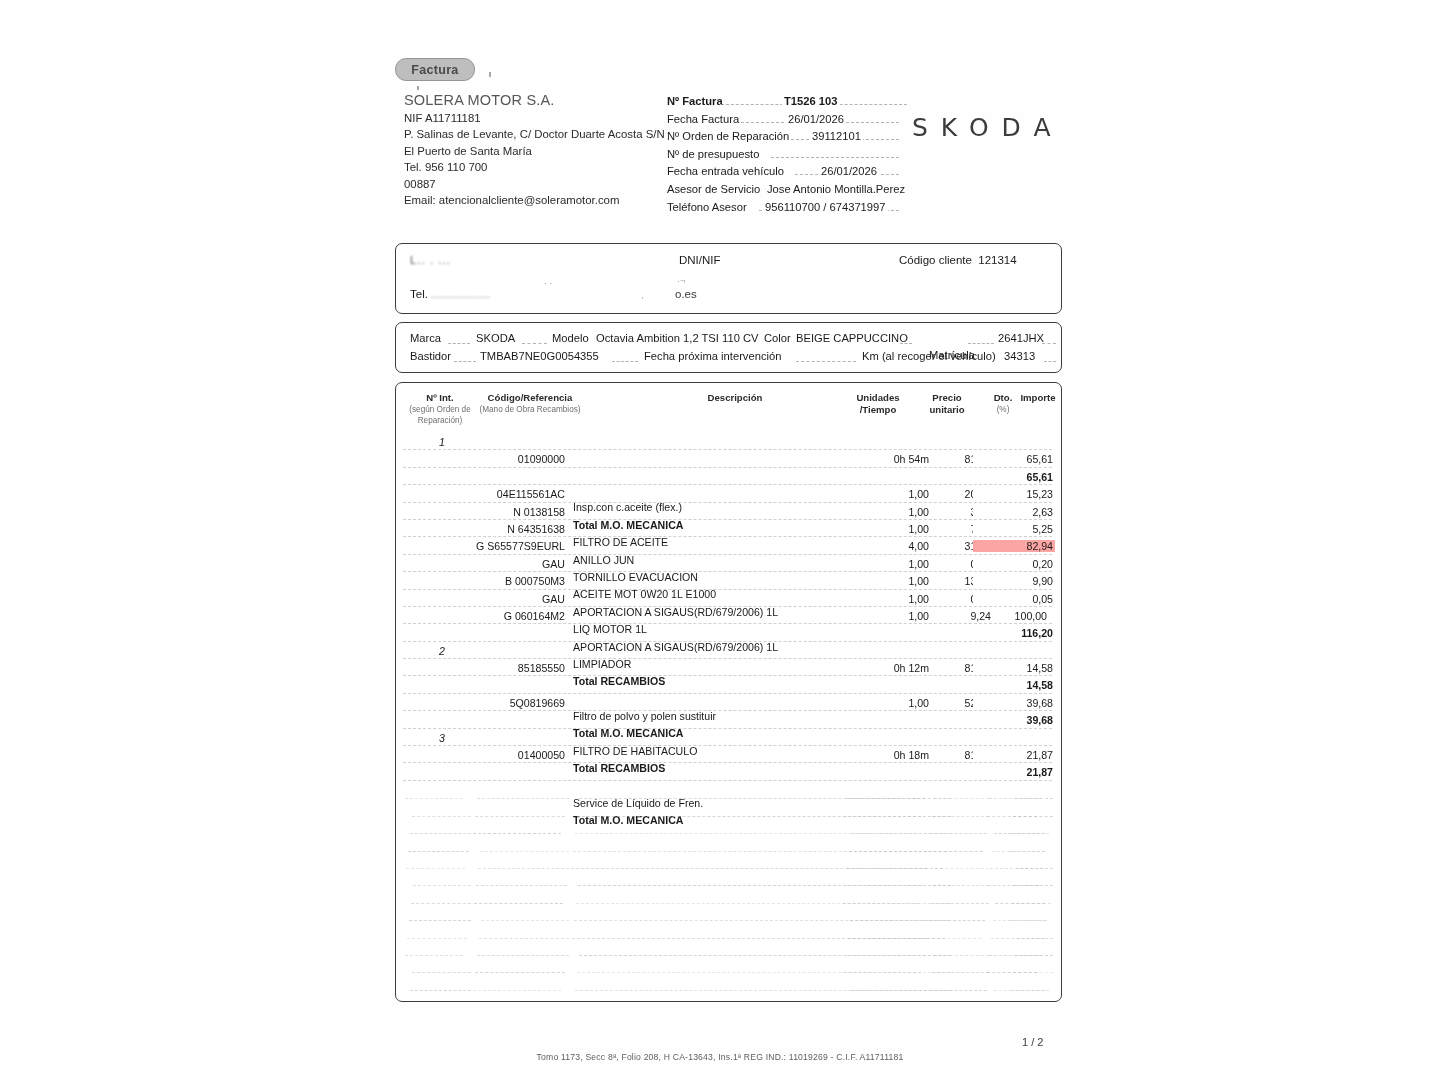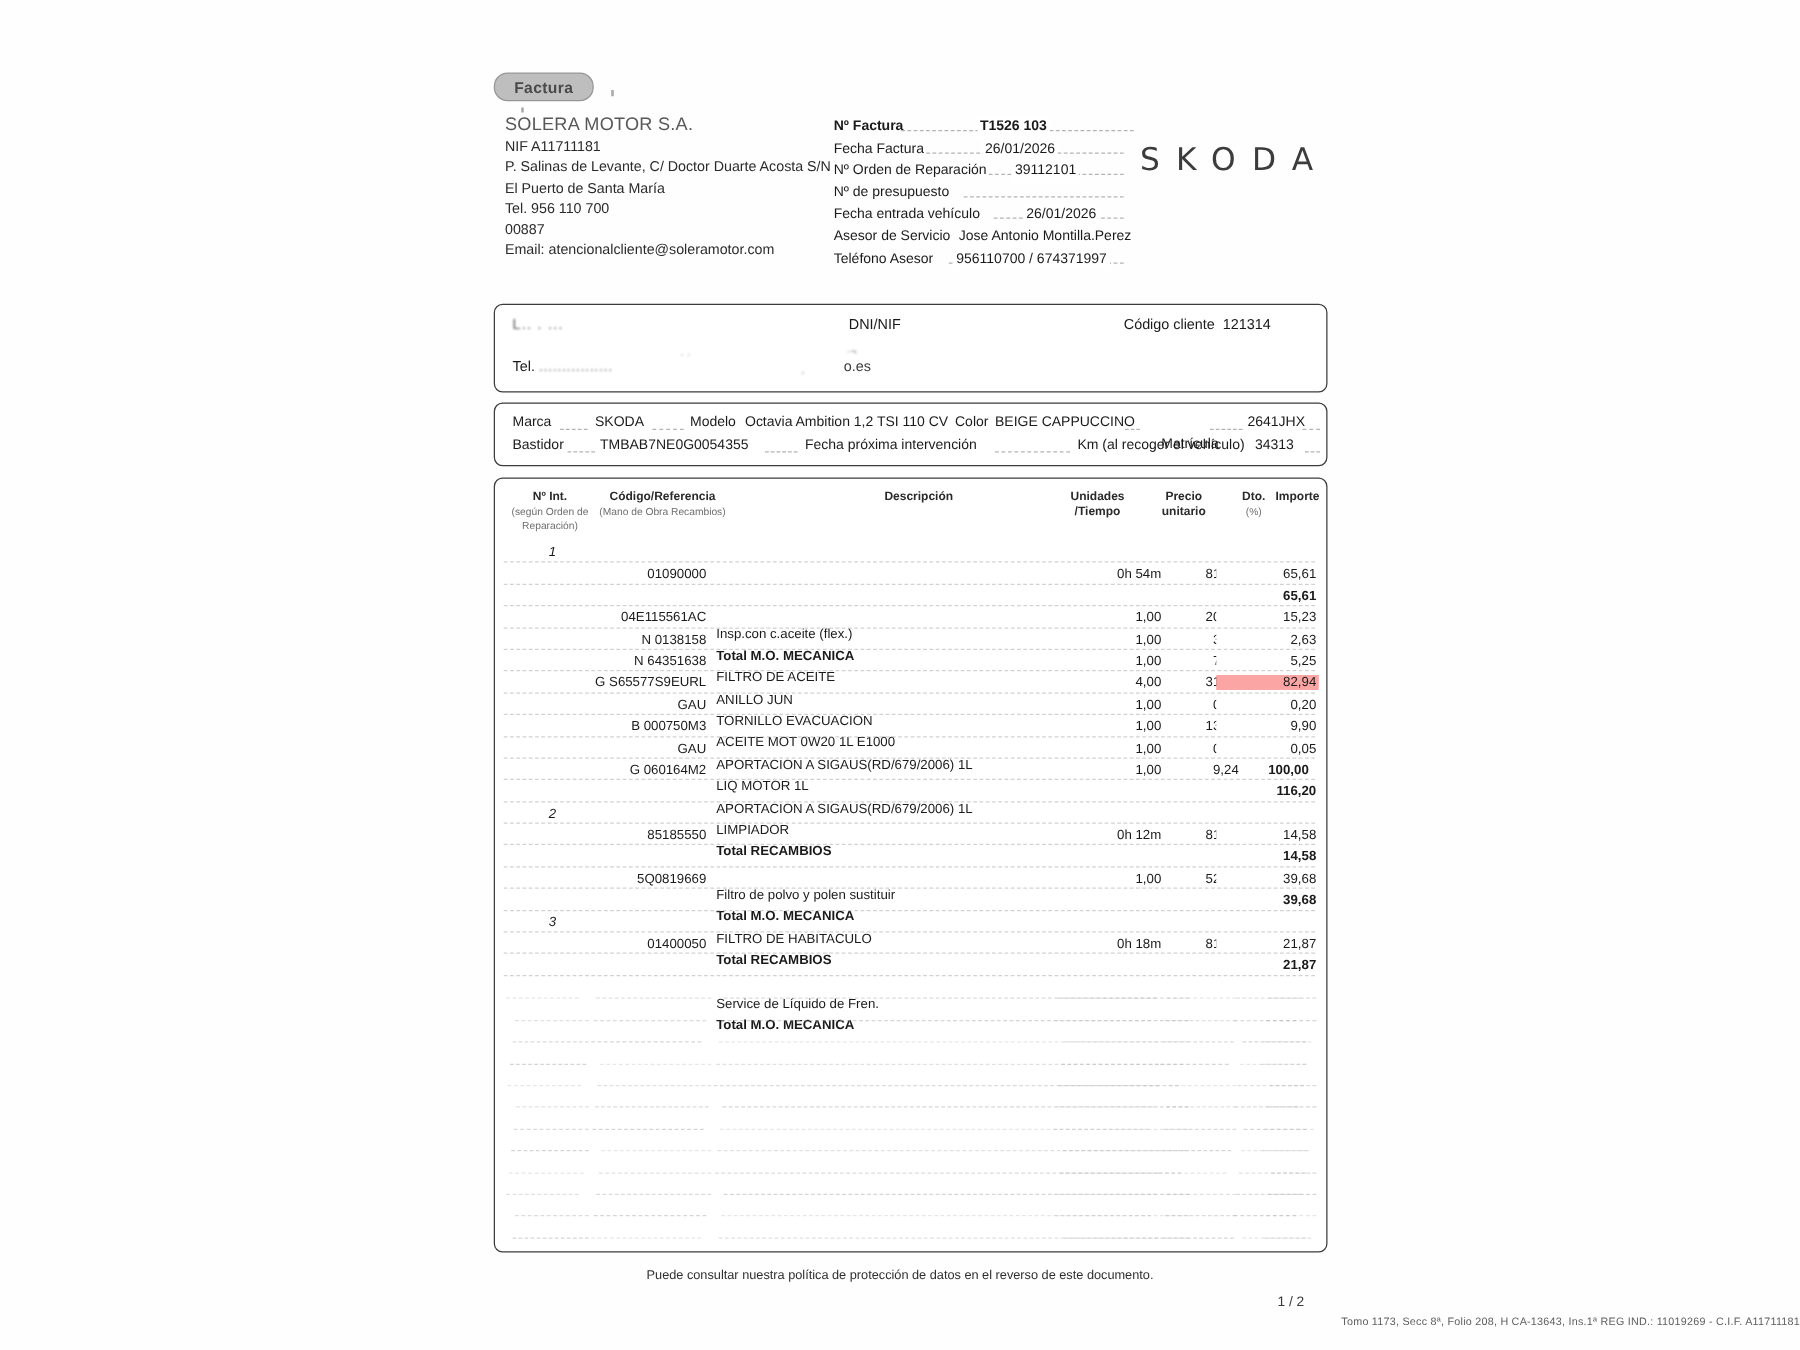--- a/index.html
+++ b/index.html
@@ -193,21 +193,21 @@
     bottom: 3px;
     border-bottom: 1px dashed #b4b4b4;
     opacity: 0.6;
   }
   .c-int   { position: absolute; left: 14px;  width: 62px; text-align: center; font-style: italic; }
   .c-code  { position: absolute; left: 76px;  width: 92px; text-align: right; }
   .c-desc  { position: absolute; left: 176px; width: 380px; text-align: left; margin-top: 48px; }
   .c-desc.bold { font-weight: bold; }
   .c-unid  { position: absolute; left: 452px; width: 80px; text-align: right; }
   .c-prec  { position: absolute; left: 536px; width: 58px; text-align: right; }
-  .c-dto   { position: absolute; left: 596px; width: 54px; text-align: right; font-weight: bold; }
+  .c-dto   { position: absolute; left: 596px; width: 54px; text-align: right; }
   .c-imp   { position: absolute; left: 578px; width: 78px; text-align: right; }
   .c-imp.bold { font-weight: bold; }
 
   
   .empty-rows {
     position: absolute;
     left: 395px; top: 786px;
     width: 665px;
   }
   .erow {
@@ -233,21 +233,21 @@
   .page-num {
     position: absolute;
     left: 1022px; top: 1036px;
     font-size: 11px;
     color: #3a3a3a;
   }
   .reg-line {
     position: absolute;
     left: 0; top: 1052px;
     width: 1440px;
-    text-align: right;
+    text-align: center;
     font-size: 8.6px;
     color: #5e5e5e;
     letter-spacing: 0.2px;
     filter: blur(0.25px);
   }
 </style>
 </head>
 <body>
 
 <div class="page">
@@ -680,17 +680,16 @@
         <div class="seg" style="left: 15px; width: 61px; opacity: 0.59;"></div>
         <div class="seg" style="left: 78px; width: 88px; opacity: 0.35;"></div>
         <div class="seg" style="left: 180px; width: 376px; opacity: 0.43;"></div>
         <div class="seg" style="left: 456px; width: 76px; opacity: 0.51;"></div>
         <div class="seg" style="left: 535px; width: 57px; opacity: 0.59;"></div>
         <div class="seg" style="left: 599px; width: 51px; opacity: 0.35;"></div>
         <div class="seg" style="left: 616px; width: 38px; opacity: 0.43;"></div>
       </div>
     </div>
 
-  <div class="footer-note">Puede consultar nuestra política de protección de datos en el reverso de este documento.</div>
   <div class="page-num">1 / 2</div>
   <div class="reg-line">Tomo 1173, Secc 8ª, Folio 208, H CA-13643, Ins.1ª REG IND.: 11019269  -  C.I.F. A11711181</div>
 
 </div>
 
 </body></html>

